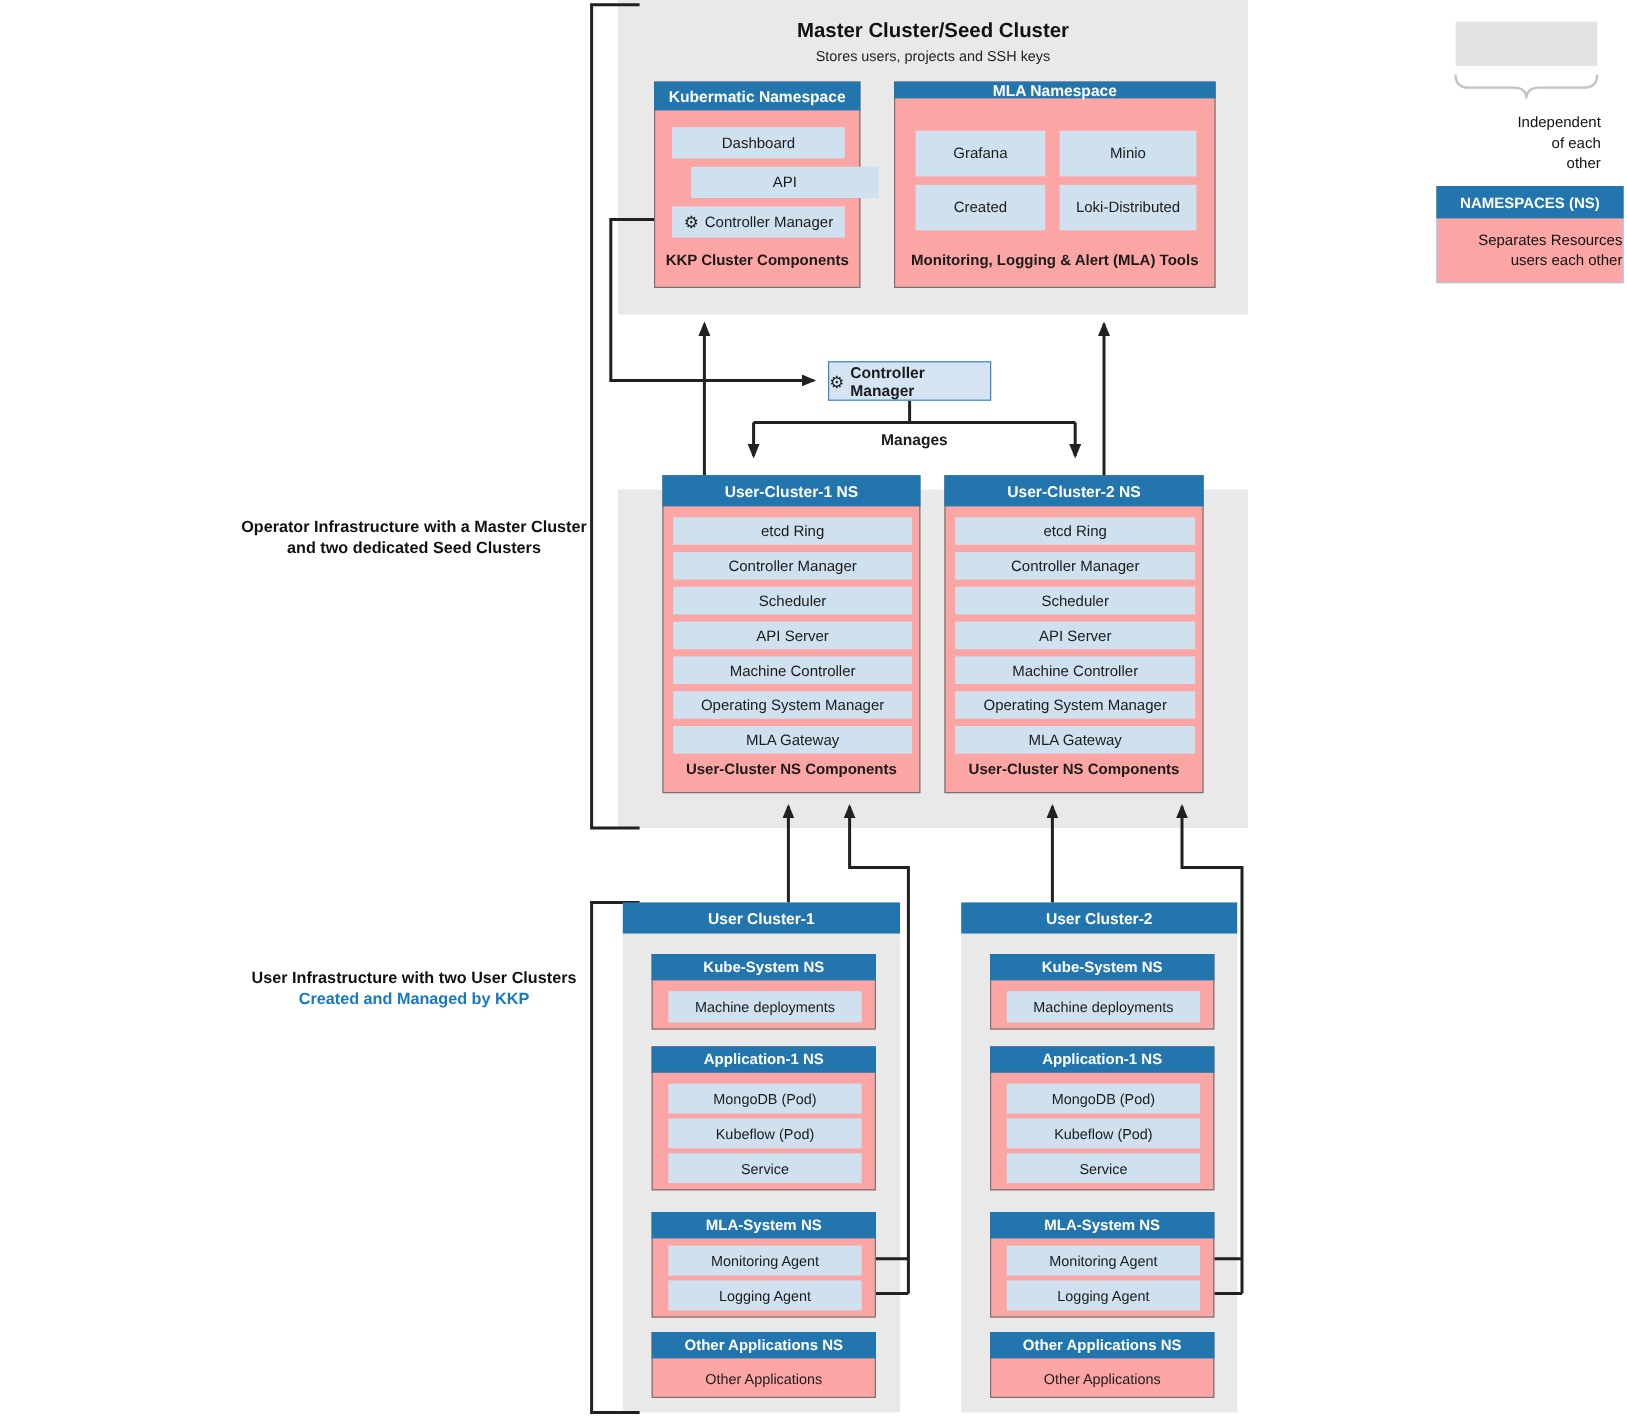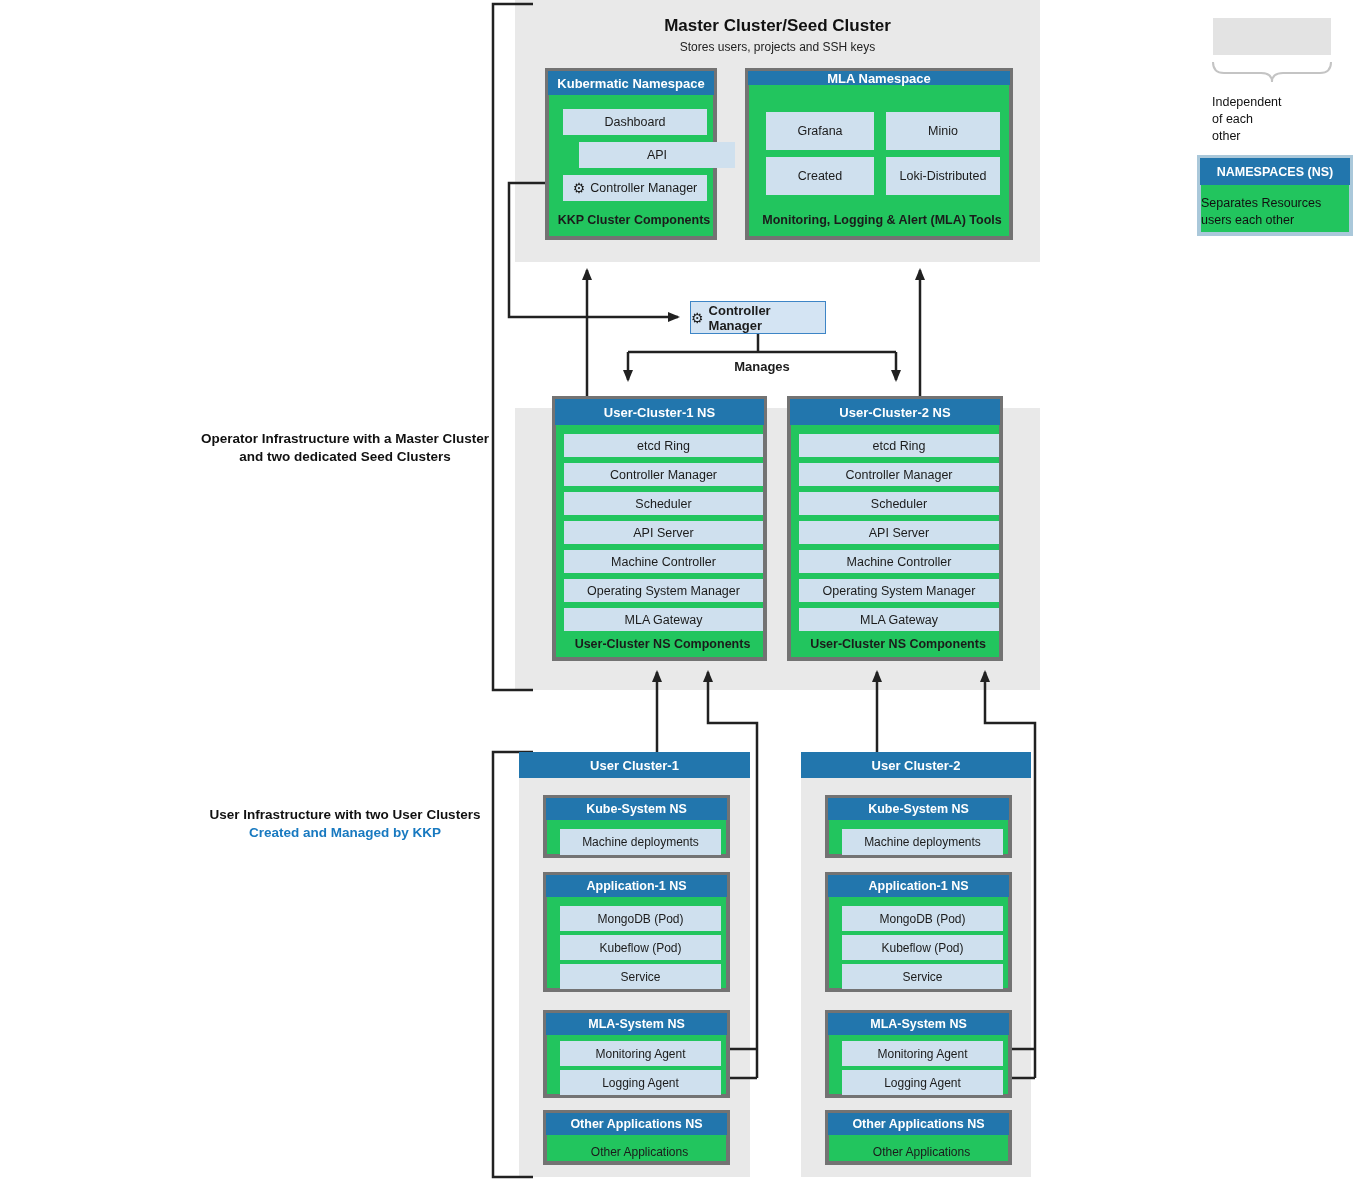--- a/index.html
+++ b/index.html
@@ -4,33 +4,33 @@
 <style>
   html,body{margin:0;padding:0;background:#ffffff;}
   .canvas{
     position:relative;width:1356px;height:1184px;background:#ffffff;
     font-family:"Liberation Sans","DejaVu Sans",sans-serif;color:#1b1b1b;overflow:hidden;padding-left:21px;
   }
   .abs{position:absolute;}
   .gray{background:#e9e9e9;}
   .title{font-size:17px;font-weight:bold;text-align:center;color:#111;}
   .subtitle{font-size:12px;text-align:center;color:#222;}
-  .nsbox{position:absolute;background:#22c55e;border:4px solid #737373;box-sizing:border-box;}
+  .nsbox{position:absolute;background:#fca5a5;border:1px solid #737373;box-sizing:border-box;}
   .nshead{position:absolute;left:-1px;top:-1px;right:-1px;background:#2276ad;color:#fff;
           font-weight:bold;font-size:13px;display:flex;align-items:center;justify-content:center;}
   .nshead-sm{font-size:12.5px;}
   .item{position:absolute;background:#cfe0ee;display:flex;align-items:center;justify-content:center;
         font-size:12.5px;color:#1b1b1b;text-align:center;}
   .footer-label{position:absolute;font-weight:bold;font-size:12.5px;text-align:center;color:#1b1b1b;}
   .cmbox{position:absolute;background:#d4e4f3;border:1.5px solid #3d85c6;box-sizing:border-box;
          display:flex;align-items:center;justify-content:center;font-size:13px;font-weight:bold;color:#1b1b1b;}
   .gear{font-size:14px;margin-right:5px;font-weight:normal;line-height:1;}
   .side-label{position:absolute;text-align:center;font-size:13.5px;font-weight:bold;line-height:18px;color:#111;}
   .kkp-blue{color:#1879c0;}
-  .legend-text{position:absolute;text-align:left;font-size:12.5px;line-height:17px;color:#111;}
+  .legend-text{position:absolute;text-align:right;font-size:12.5px;line-height:17px;color:#111;}
   .lines{position:absolute;left:0;top:0;z-index:6;pointer-events:none;}
   .z10{z-index:10;}
 </style>
 </head>
 <body>
 
 <div class="canvas">
 
   <div class="abs gray" style="left:515px;top:0;width:525px;height:262px"></div>
   <div class="abs gray" style="left:515px;top:408px;width:525px;height:282px"></div>

